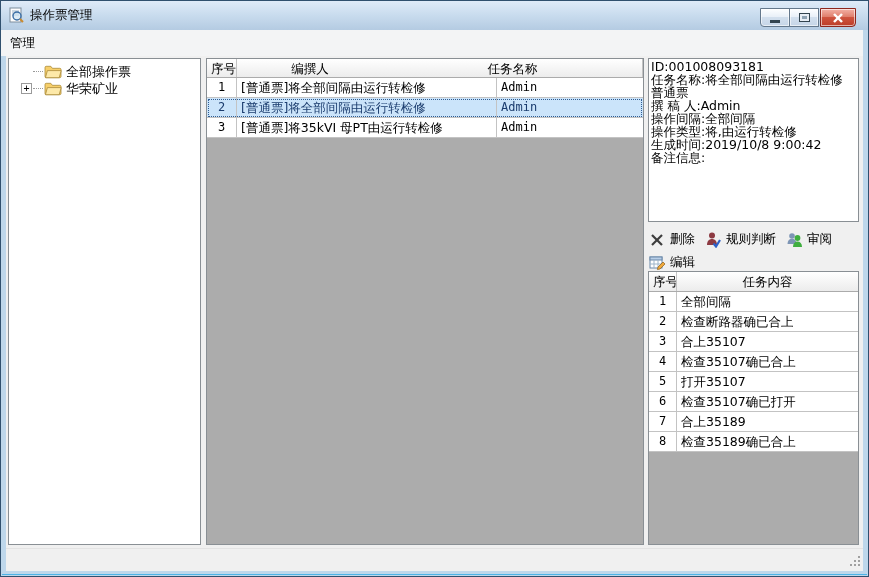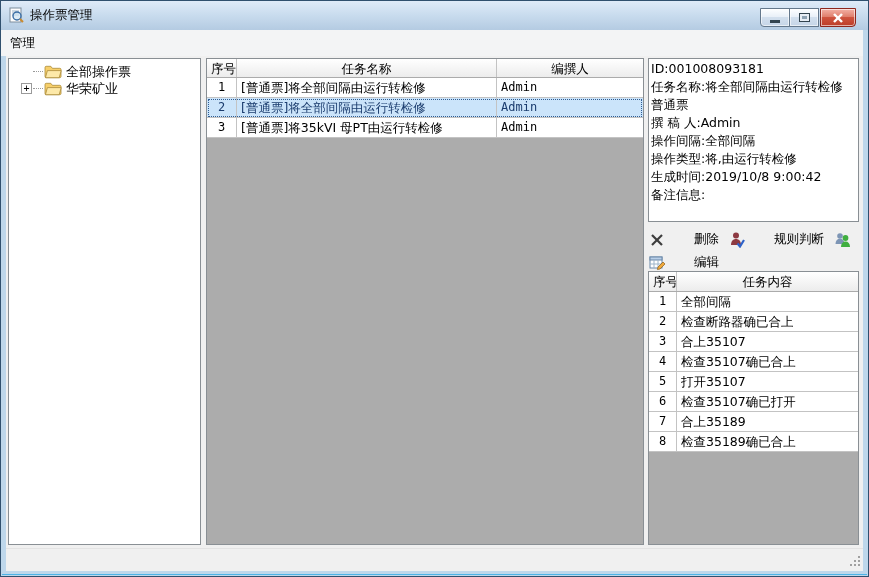--- a/index.html
+++ b/index.html
@@ -90,27 +90,27 @@
   .dg-main .dg-row { height:20px; }
   .dg-main .c-no   { flex:0 0 30px; text-align:center; }
   .dg-main .c-name { flex:0 0 260px; text-align:left; }
   .dg-main .c-auth { flex:1; text-align:left; border-right:none; }
   .dg-main .dg-header .c-name, .dg-main .dg-header .c-auth { text-align:center; }
 
   
   .details-box {
     position:absolute; top:0; left:1px; width:211px; height:164px;
     background:#fff; border:1px solid #898f94;
-    font-size:12.5px; line-height:18px; color:#000;
+    font-size:12.5px; line-height:13px; color:#000;
     padding:1px 2px; white-space:pre-wrap; word-break:break-all; overflow:hidden;
   }
   .action-row { position:absolute; left:2px; display:flex; align-items:center; }
   .row-1 { top:170px; height:22px; }
   .row-2 { top:193px; height:22px; }
-  .action-btn { display:flex; align-items:center; margin-right:10px; cursor:default;gap:24px; }
+  .action-btn { display:flex; align-items:center; margin-right:10px; cursor:default; }
   .action-btn .ico { width:17px; height:17px; margin-right:4px; }
   .action-btn .lbl { font-size:12.5px; color:#000; white-space:nowrap; }
 
   .steps-wrap { position:absolute; top:213px; left:1px; width:211px; height:274px; border:1px solid #898f94; background:#acacac; }
   .dg-steps .dg-header { height:20px; }
   .dg-steps .dg-row { height:20px; }
   .dg-steps .c-no { flex:0 0 28px; text-align:center; }
   .dg-steps .c-content { flex:1; text-align:left; border-right:none; }
   .dg-steps .dg-header .c-content { text-align:center; }
 
@@ -189,22 +189,22 @@
           </span>
           <span class="tree-label">华荣矿业</span>
         </div>
 
     </div>
 
     <div class="panel grid-panel">
       <div class="dg dg-main">
         <div class="dg-header">
           <div class="dg-hcell c-no">序号</div>
+          <div class="dg-hcell c-auth">编撰人</div>
           <div class="dg-hcell c-name">任务名称</div>
-          <div class="dg-hcell c-auth">编撰人</div>
         </div>
 
           <div class="dg-row">
             <div class="dg-cell c-no mono">1</div>
             <div class="dg-cell c-name">[普通票]将全部间隔由运行转检修</div>
             <div class="dg-cell c-auth mono">Admin</div>
           </div>
 
           <div class="dg-row selected">
             <div class="dg-cell c-no mono">2</div>

